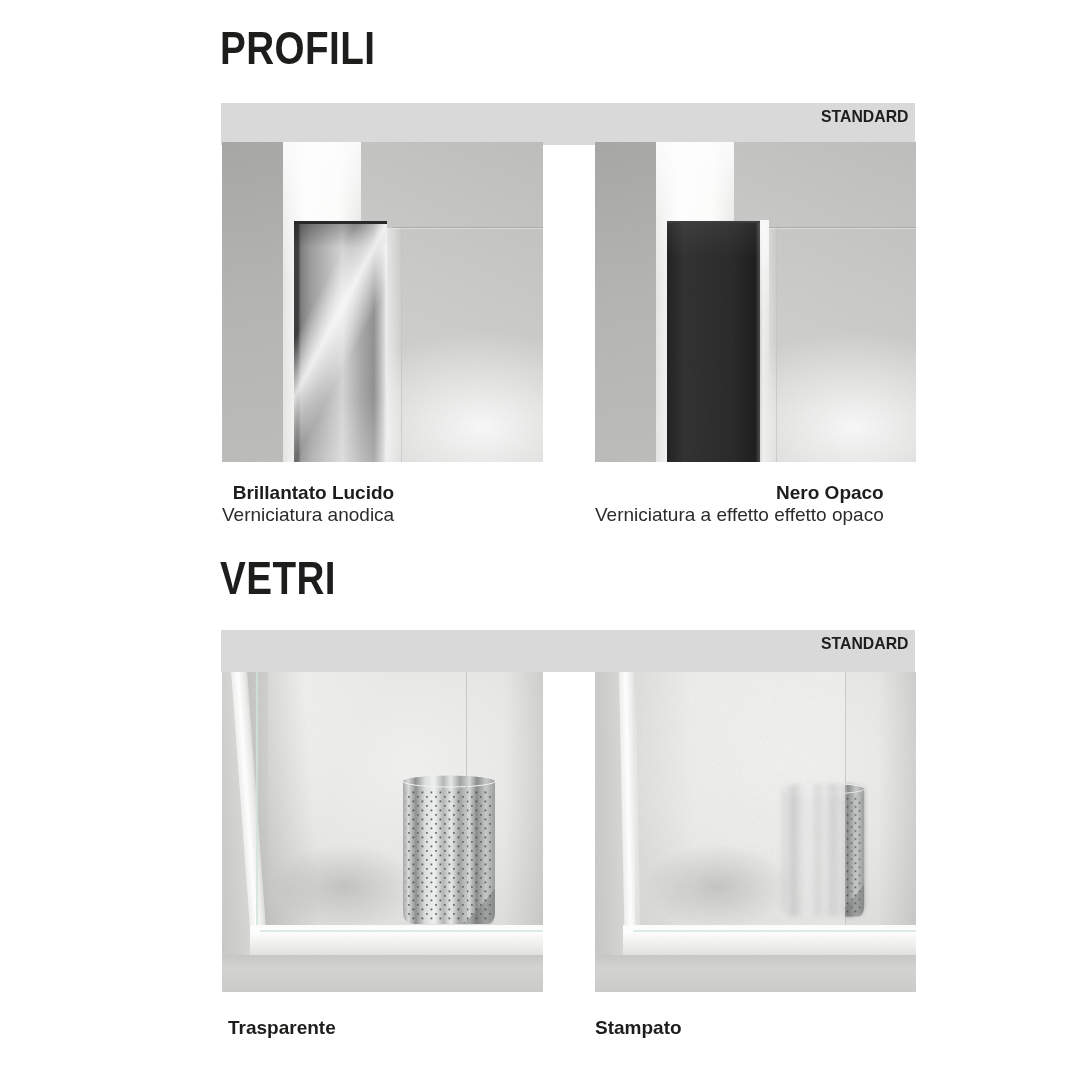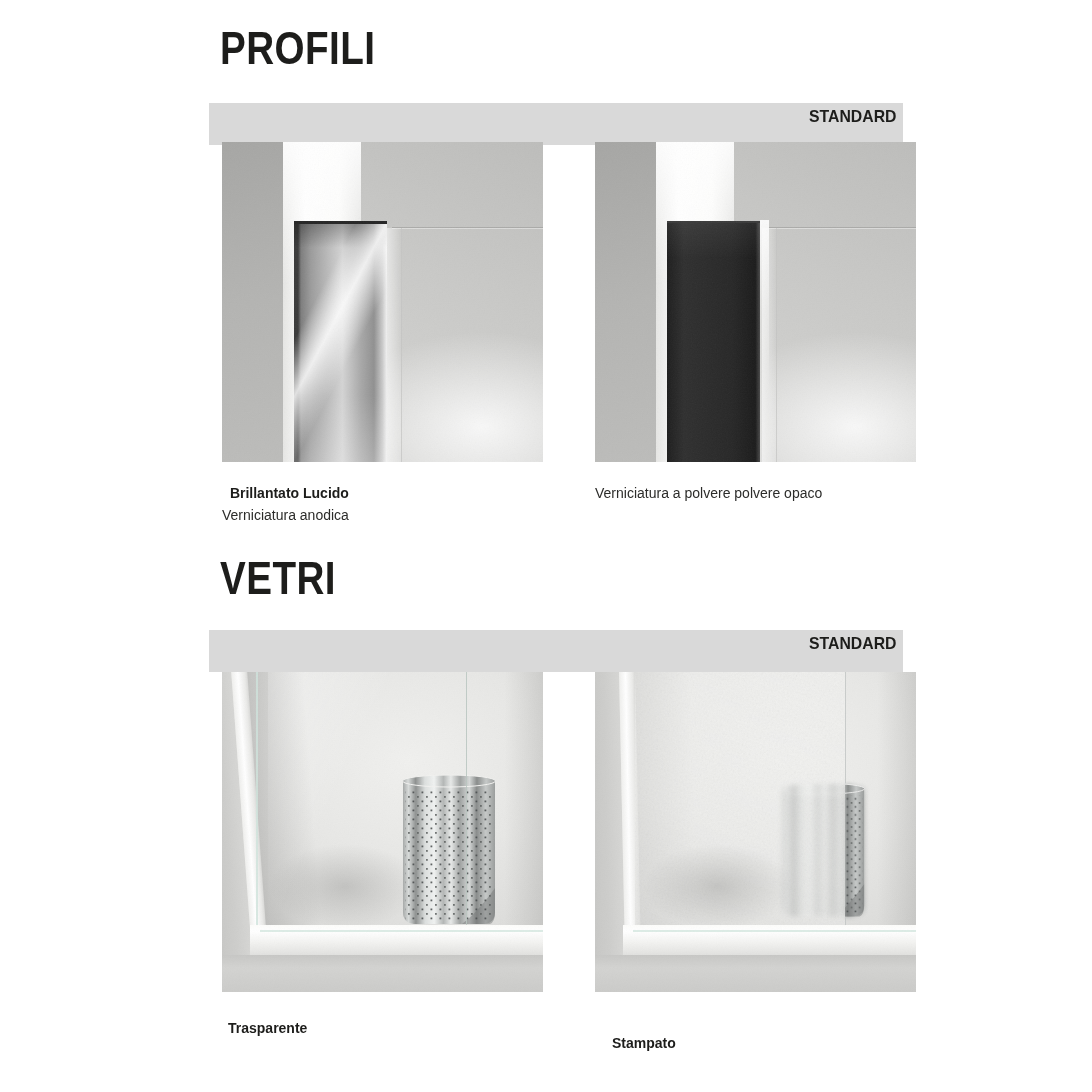--- a/index.html
+++ b/index.html
@@ -5,34 +5,34 @@
   html,body{margin:0;padding:0;background:#ffffff;}
   .page{position:relative;width:1092px;height:1092px;background:#ffffff;overflow:hidden;
         font-family:"Liberation Sans",sans-serif;color:#1d1d1b;text-align:right;}
 
   
   .h1{position:absolute;left:220px;margin:0;font-size:46px;line-height:1;font-weight:700;
       letter-spacing:.5px;transform:scaleX(.84);transform-origin:left top;color:#1d1d1b;}
   .h1-profili{top:25px;}
   .h1-vetri{top:555px;}
 
-  .bar{position:absolute;left:209px;width:694px;height:42px;background:#d9d9d9;}
+  .bar{position:absolute;left:221px;width:694px;height:42px;background:#d9d9d9;}
   .bar span{display:inline-block;margin-left:11px;font-size:17px;font-weight:700;line-height:27px;
             transform:scaleX(.93);transform-origin:left center;color:#1d1d1b;}
   .bar1{top:103px;}
   .bar2{top:630px;}
 
   
-  .cap{position:absolute;font-size:14px;line-height:22px;}
+  .cap{position:absolute;font-size:19px;line-height:22px;}
   .cap .t{font-weight:700;color:#1d1d1b;}
   .cap .s{font-weight:400;color:#2c2c2a;}
   .cap-r1a{left:222px;top:482px;}
   .cap-r1b{left:595px;top:482px;}
   .cap-r2a{left:228px;top:1017px;}
-  .cap-r2b{left:612px;top:1017px;margin-top:15px;}
+  .cap-r2b{left:595px;top:1017px;}
 
   
   .scene{position:absolute;width:321px;height:320px;overflow:hidden;margin:0;}
   .s1{left:222px;top:142px;}
   .s2{left:595px;top:142px;}
   .s3{left:222px;top:672px;}
   .s4{left:595px;top:672px;}
   .scene div{position:absolute;}
   .noise{position:absolute;left:0;top:0;width:100%;height:100%;pointer-events:none;}
 
@@ -137,21 +137,22 @@
     <svg class="noise">
       <rect width="100%" height="100%" filter="url(#grain)" opacity="0.05"></rect>
     </svg>
   </figure>
 
   <div class="cap cap-r1a">
     <div class="t">Brillantato Lucido</div>
     <div class="s">Verniciatura anodica</div>
   </div>
   <div class="cap cap-r1b">
-    <div class="s">Verniciatura a polvere polvere opaco</div>
+    <div class="t">Nero Opaco</div>
+    <div class="s">Verniciatura a effetto effetto opaco</div>
   </div>
 
   <h1 class="h1 h1-vetri">VETRI</h1>
   <div class="bar bar2">
     <span>STANDARD</span>
   </div>
 
   <figure class="scene s3">
     <div class="gwall"></div>
     <div class="gsheen"></div>

